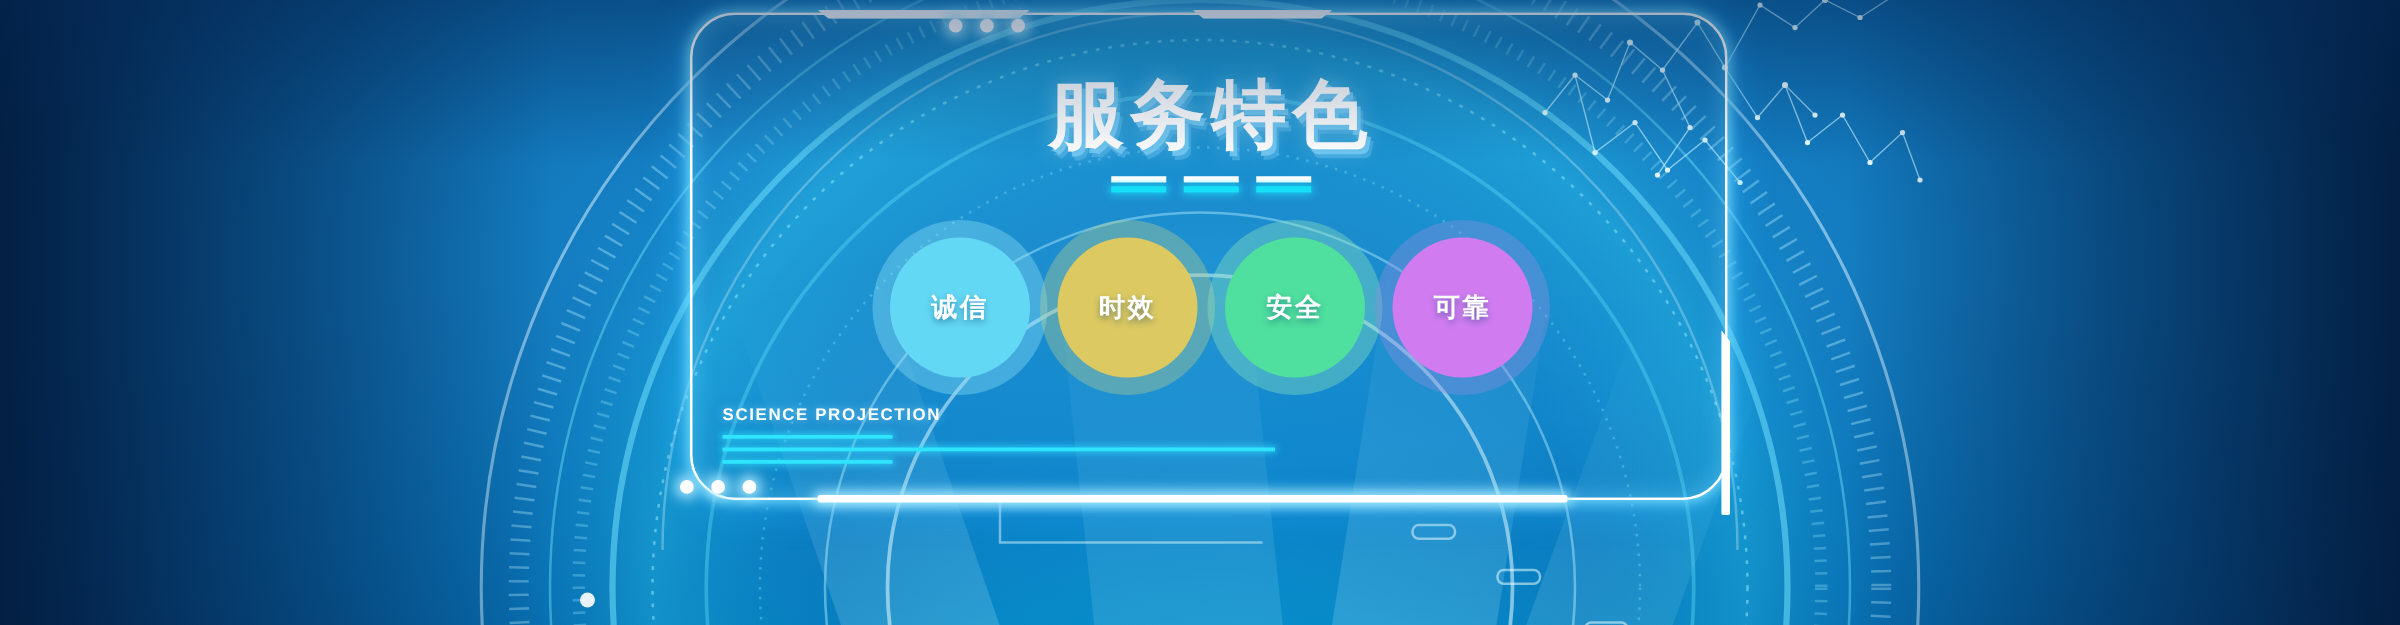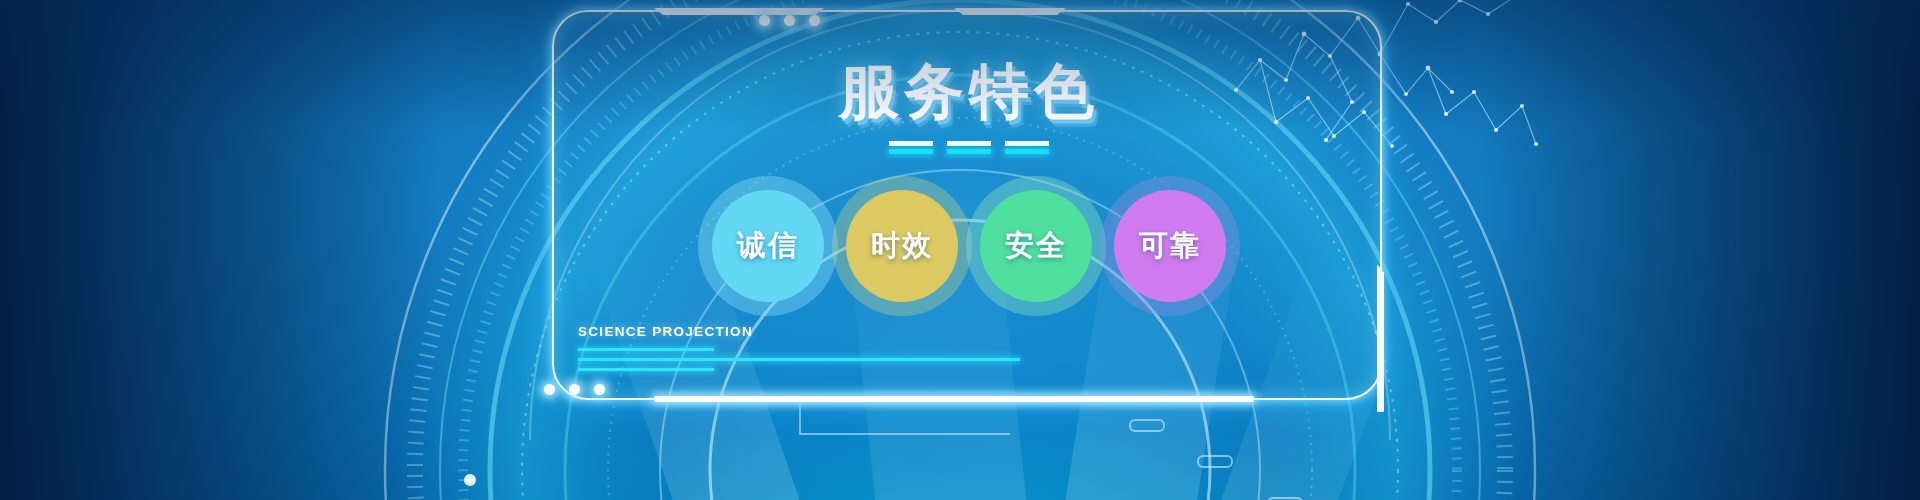--- a/index.html
+++ b/index.html
@@ -72,21 +72,21 @@
   .dash b{ display:block; height:5px; margin-top:3px; background:#16e0f5;
            box-shadow:0 0 7px 1px rgba(30,230,255,.8); }
 
   
   #circles{ position:absolute; left:0; top:178px; width:830px; display:flex;
             justify-content:center; align-items:center; gap:22px; }
   .bubble{ position:relative; width:112px; height:112px; border-radius:50%;
            display:flex; align-items:center; justify-content:center; }
   .bubble .ring{ position:absolute; inset:-14px; border-radius:50%; opacity:.38; }
   .bubble .core{ position:absolute; inset:0; border-radius:50%; }
-  .bubble span{ position:relative; z-index:2; color:#fff; font-size:29px; font-weight:700;
+  .bubble span{ position:relative; z-index:2; color:#fff; font-size:21px; font-weight:700;
                 letter-spacing:2px; text-shadow:0 2px 5px rgba(0,60,110,.45); }
 
   
   #sci{ position:absolute; left:24px; top:312px; width:500px; }
   #sci .label{ color:#ffffff; font-size:13.5px; font-weight:700; letter-spacing:1.3px;
                text-shadow:0 0 8px rgba(150,225,255,.7); }
   .bar{ height:3px; background:#2fe4ff; margin-top:9px;
         box-shadow:0 0 6px 1px rgba(47,228,255,.75); }
   .bar.s1{ width:136px; }
   .bar.s2{ width:442px; margin-top:7px; }

